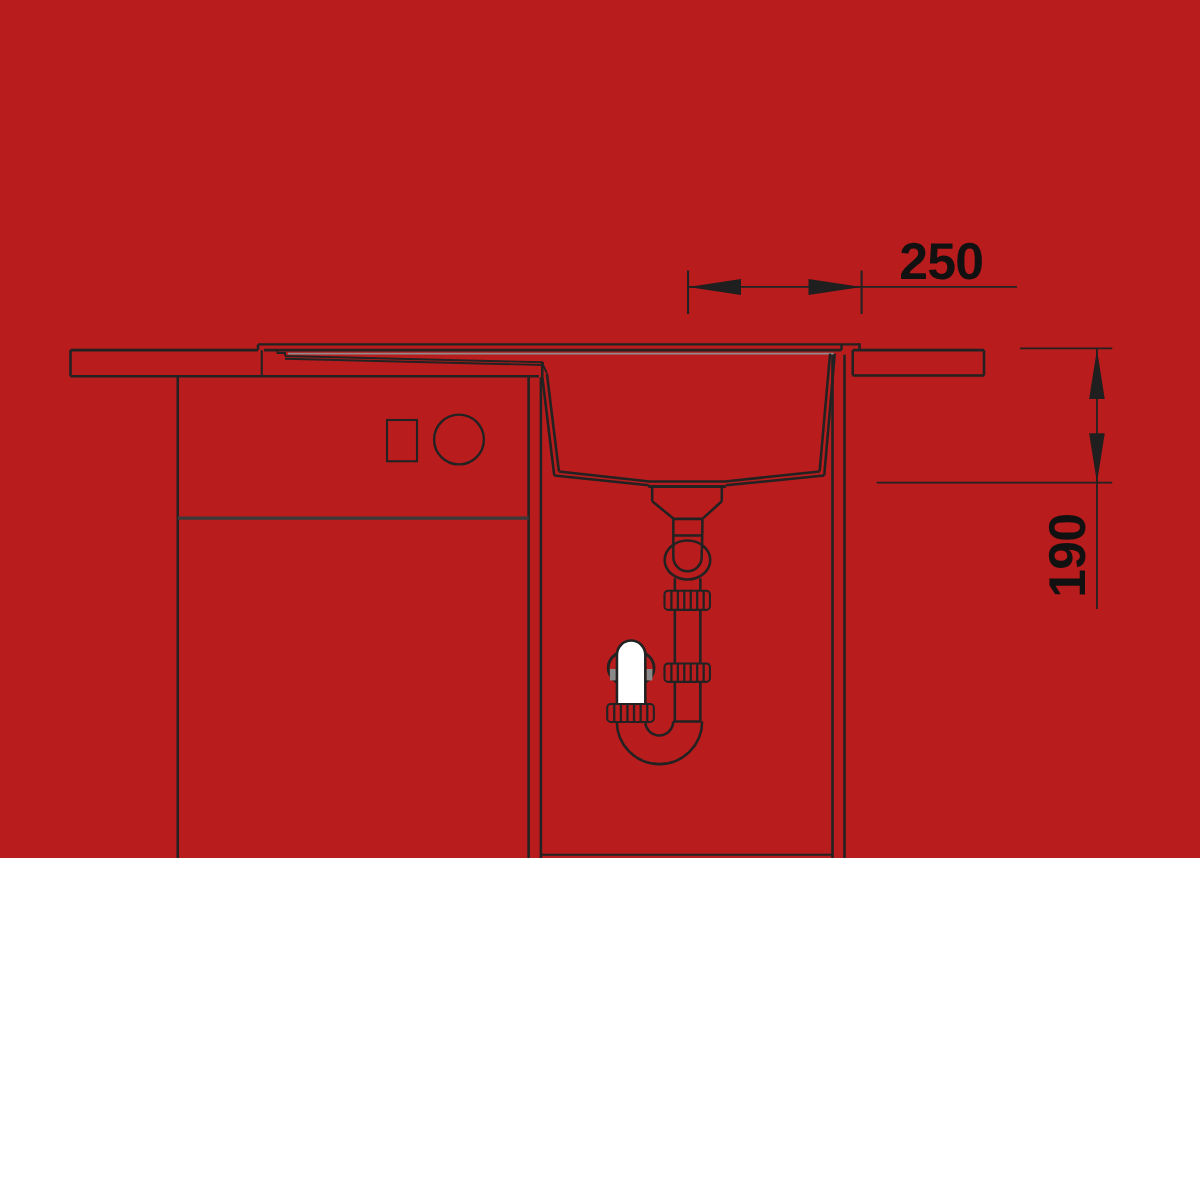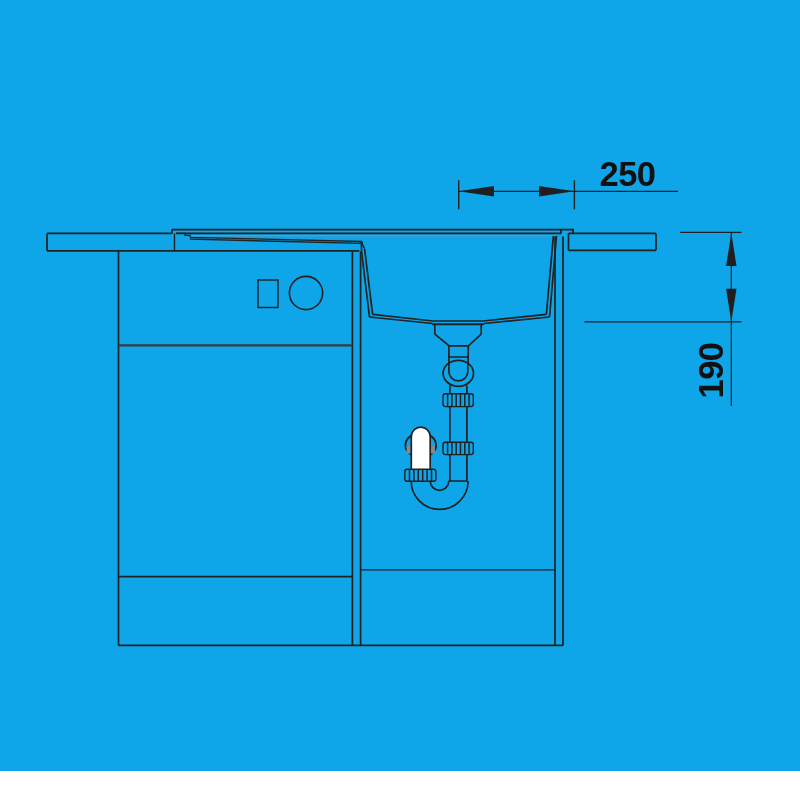--- a/index.html
+++ b/index.html
@@ -1,16 +1,16 @@
 <!DOCTYPE html>
 <html><head>
 <meta charset="utf-8">
 <style>
   html,body{margin:0;padding:0;background:#ffffff;}
-  .page{width:800px;height:771px;position:relative;background:#0ea5e9;font-family:"Liberation Sans", sans-serif;}
+  .page{width:800px;height:572px;position:relative;background:#b91c1c;font-family:"Liberation Sans", sans-serif;}
   svg{position:absolute;top:0;left:0;}
 </style>
 </head>
 <body>
 <div class="page">
 <svg width="800" height="800" viewBox="0 0 800 800" fill="none" stroke="#222222" stroke-width="1.7" stroke-linecap="butt">
 
 <g>
   <path d="M47,233.4 H172 M47,250.8 H359.3 M47,233.4 V250.8"></path>
 </g>

